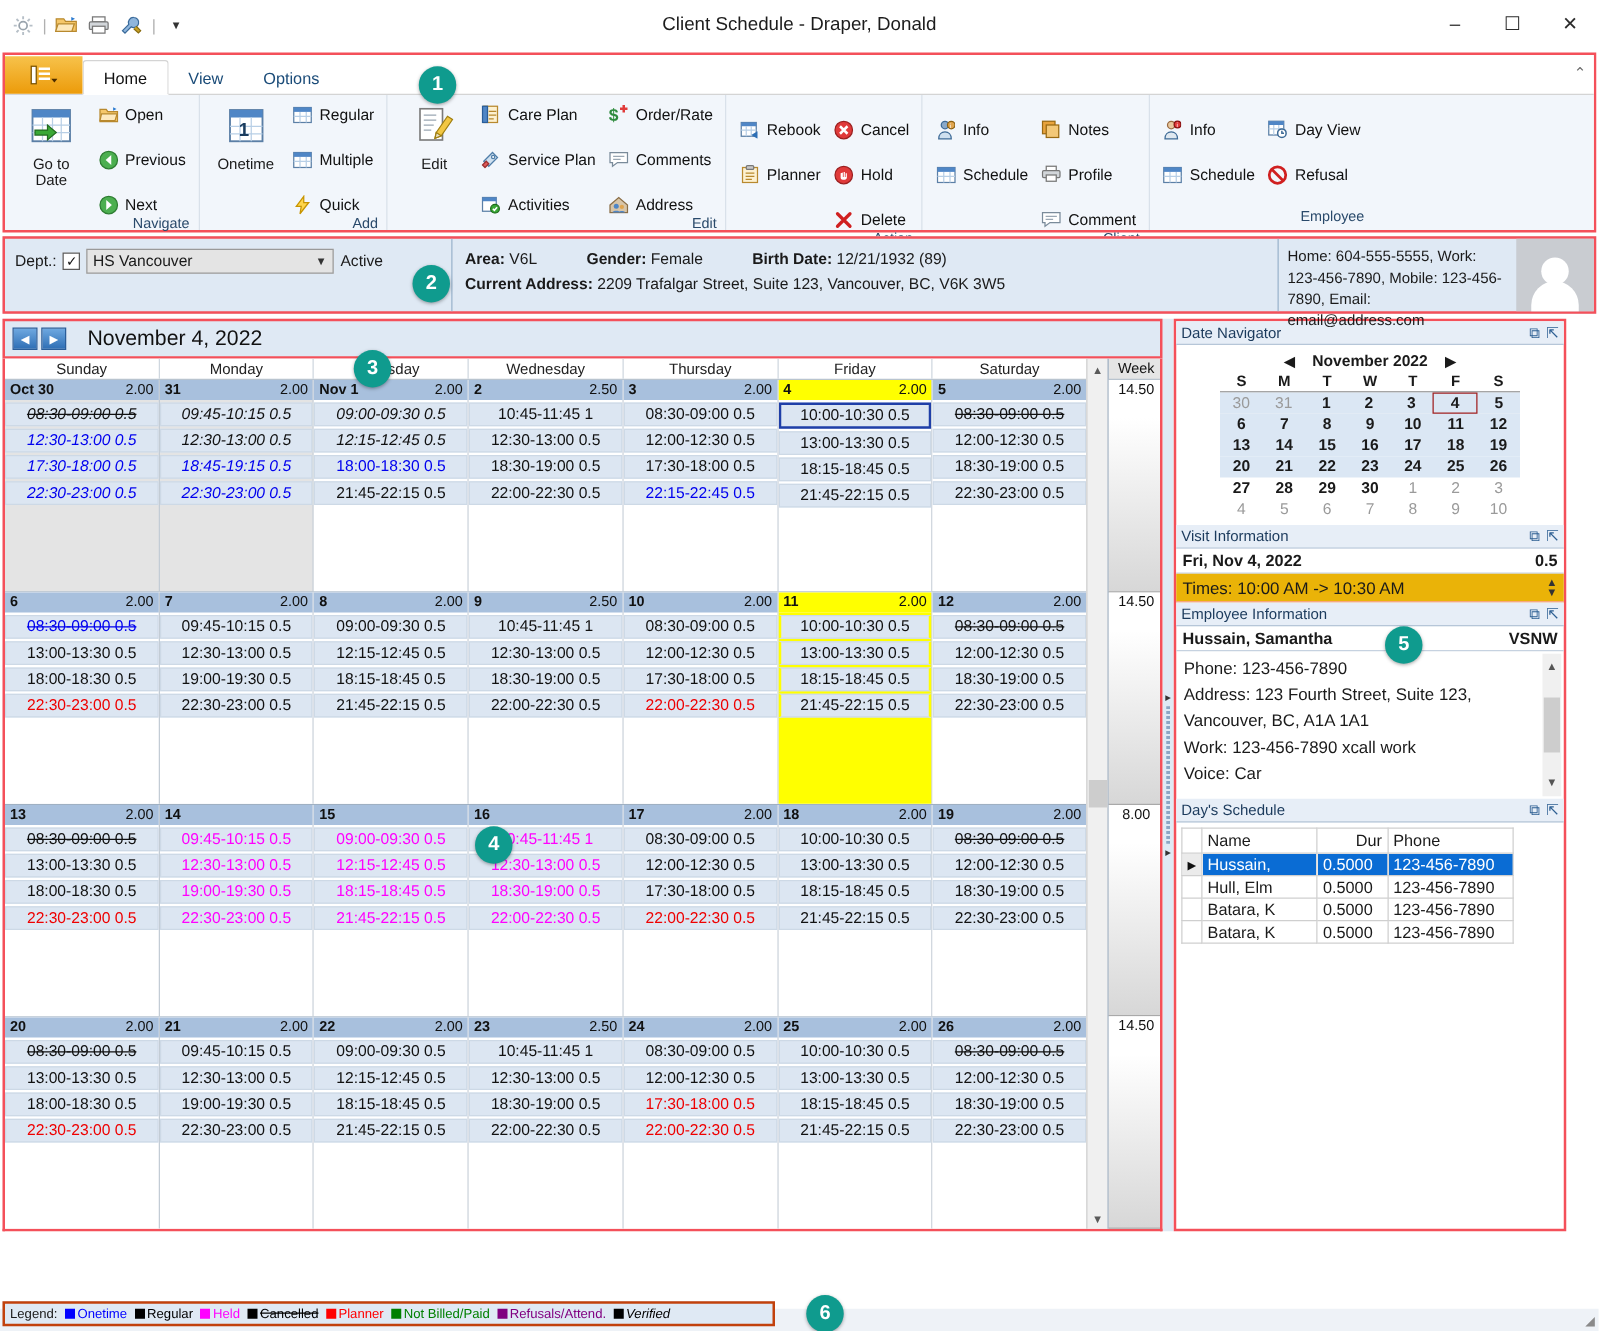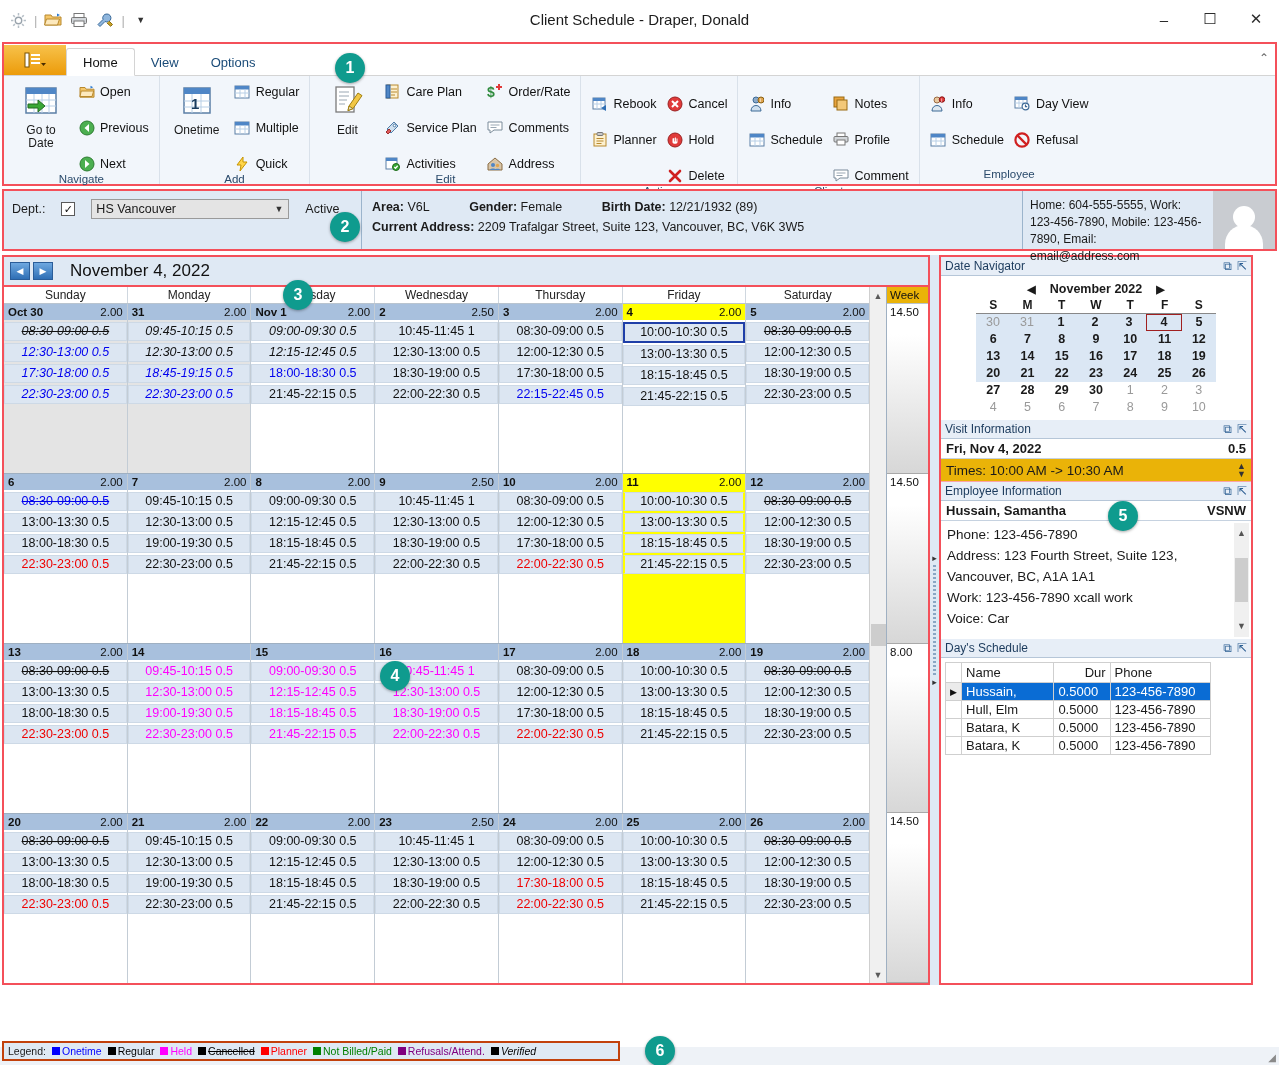--- a/index.html
+++ b/index.html
@@ -30,33 +30,33 @@
   .rtab { padding:6px 16px 5px; font-size:13px; color:#1a4b78; cursor:default; }
   .rtab.active { background:#ffffff; border:1px solid #d4d4d4; border-bottom:1px solid #ffffff;
                  border-radius:3px 3px 0 0; margin-bottom:-1px; color:#111; }
   .ribbon-collapse { position:absolute; right:6px; top:7px; color:#6a6a6a; font-size:12px; }
 
   .ribbon-body { background:#f2f6fb; display:flex; height:108px; }
   .rgroup { display:flex; flex-direction:column; justify-content:space-between;
             border-right:1px solid #d9e1ea; padding:4px 7px 1px; }
   .rgroup:last-child { border-right:none; }
   .rg-items { display:flex; align-items:flex-start; gap:4px; flex:1; padding-top:2px;}
-  .rg-label { text-align:center; font-size:11.5px; color:#2a4a6b; padding-bottom:3px; }
+  .rg-label { text-align:right; font-size:11.5px; color:#2a4a6b; padding-bottom:3px; }
   .big-btn { display:flex; flex-direction:column; align-items:center; width:60px; padding-top:2px; }
   .big-btn .bico { font-size:30px; line-height:32px; }
   .big-btn .blab { font-size:12px; text-align:center; color:#1a1a1a; line-height:13px; margin-top:2px; }
   .col { display:flex; flex-direction:column; gap:17px; }
   .sm-btn { display:flex; align-items:center; gap:5px; font-size:12.5px; color:#111; padding:1px 3px; white-space:nowrap; }
   .sm-btn .sico { width:17px; height:17px; display:inline-flex; align-items:center; justify-content:center; font-size:13px; line-height:1; }
 
   
   .client-bar { margin:3px 2px 0; border:2px solid #f4505a; background:#dfe9f4; display:flex; height:62px; position:relative; }
   .cb-left { width:358px; padding:4px 8px; border-right:1px solid #9bb4cc; }
   .cb-name { font-size:17px; font-weight:bold; color:#000; line-height:21px; }
-  .cb-row { display:flex; align-items:center; gap:16px; margin-top:4px; font-size:12.5px; }
+  .cb-row { display:flex; align-items:center; gap:5px; margin-top:4px; font-size:12.5px; }
   .cb-chk { width:14px; height:14px; border:1px solid #5a5a5a; background:#fff; display:inline-flex;
             align-items:center; justify-content:center; font-size:11px; color:#111; }
   .cb-select { width:198px; height:20px; background:#e4e4e4; border:1px solid #9a9a9a; display:flex;
                align-items:center; padding:0 4px; font-size:12.5px; position:relative; }
   .cb-select .cv { position:absolute; right:5px; font-size:9px; color:#333; }
   .cb-mid { flex:1; padding:6px 10px; font-size:12.5px; line-height:20px; border-right:1px solid #9bb4cc; }
   .cb-mid .l1 span { margin-right:18px; }
   .cb-right { width:190px; padding:6px 7px; font-size:12px; line-height:17px; }
   .cb-photo { width:62px; background:#c9ccd1; display:flex; align-items:flex-end; justify-content:center; }
   .avatar-head { width:22px; height:22px; border-radius:50%; background:#fff; margin-bottom:-3px; }
@@ -97,21 +97,21 @@
   .appt.red  { color:#ee0000; }
   .appt.mag  { color:#ff00ff; }
   .appt.strike { text-decoration:line-through; }
 
   .vscroll { width:17px; background:#f0f0f0; border-left:1px solid #cfcfcf; display:flex;
              flex-direction:column; align-items:center; justify-content:space-between; }
   .vs-arrow { width:17px; height:17px; display:flex; align-items:center; justify-content:center; font-size:9px; color:#5a5a5a; }
   .vs-thumb { width:15px; height:22px; background:#cdcdcd; margin-left:1px; }
   .vs-track { flex:1; width:17px; position:relative; }
 
-  .week-col { width:42px; border-left:1px solid #9fb0c2; display:flex; flex-direction:column; background:#eab308; }
+  .week-col { width:42px; border-left:1px solid #9fb0c2; display:flex; flex-direction:column; background:#e5e5e5;text-align:center; }
   .week-col-hdr { height:17px; font-size:11.5px; padding-left:3px; line-height:16px; border-bottom:1px solid #b9c4cf; color:#111;}
   .week-col-body { flex:1; display:flex; flex-direction:column; }
   .wcell { flex:1; background:linear-gradient(#ffffff 0%,#ffffff 18%,#d7d7d7 100%);
            font-size:11.5px; padding:2px 0 0 3px; border-bottom:1px solid #a9a9a9; color:#111; }
 
   .splitter { width:9px; background:#dfe9f4; display:flex; flex-direction:column;
               align-items:center; justify-content:center; gap:2px; }
   .sp-arrow { font-size:9px; color:#333; }
   .sp-dots { width:3px; height:110px; background:repeating-linear-gradient(#8aa6c4 0 2px, transparent 2px 4px); }
 

